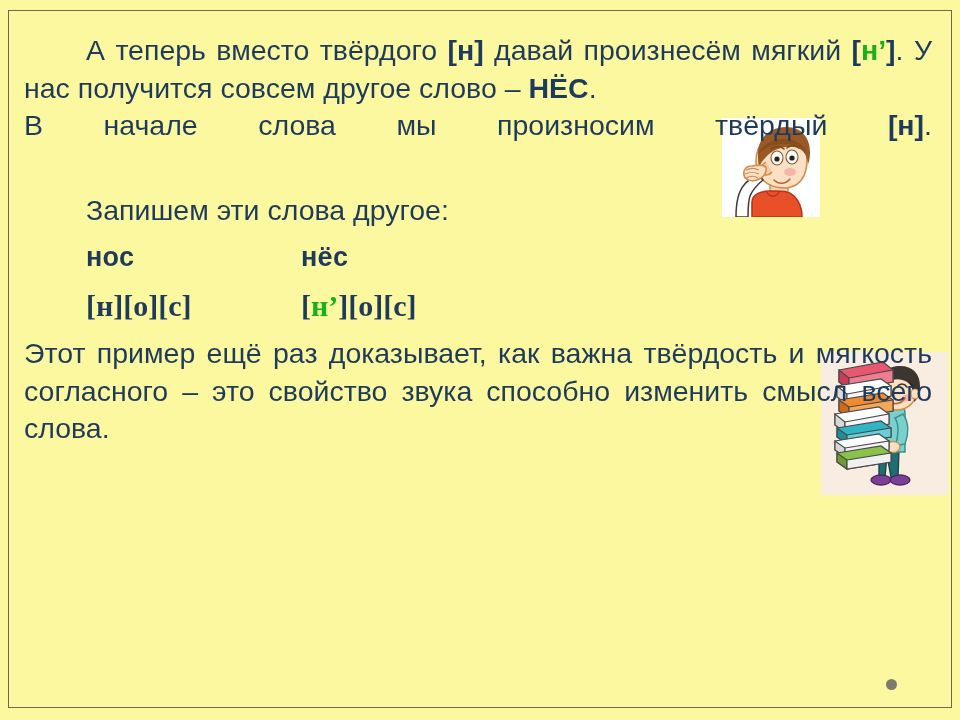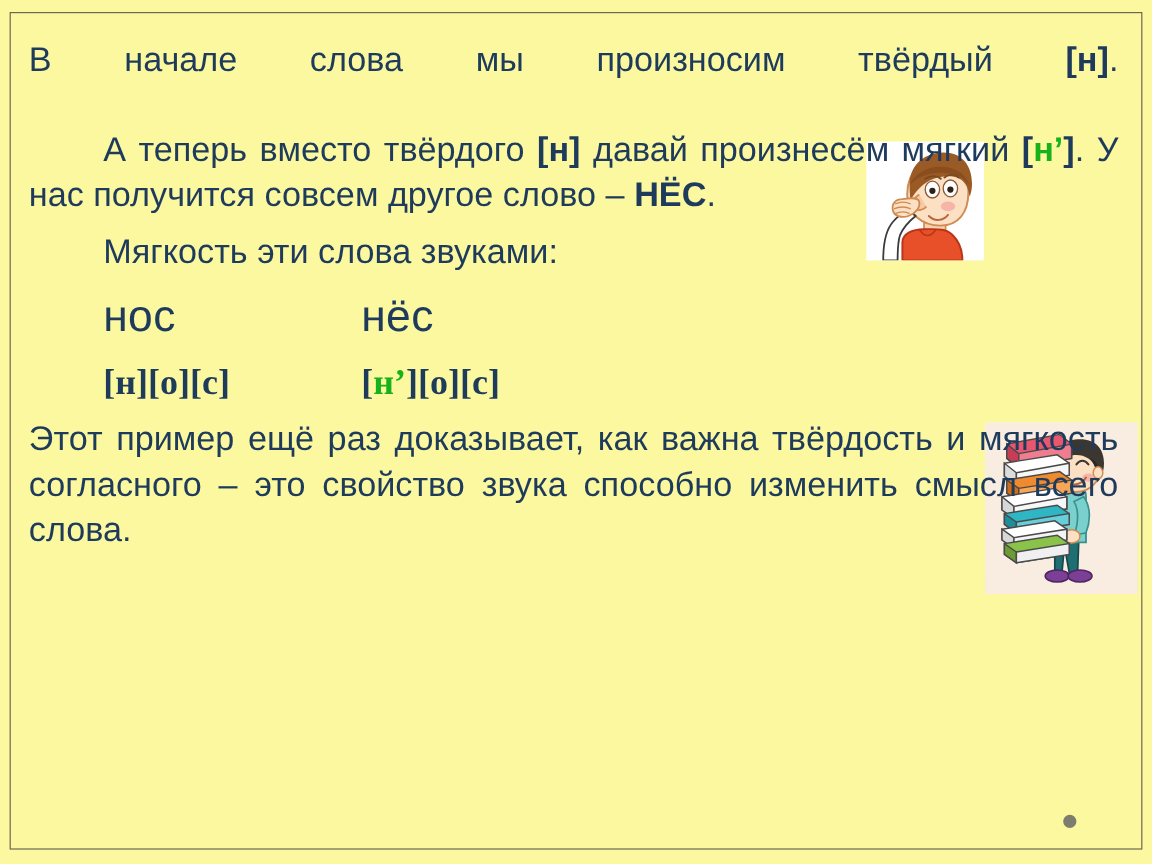--- a/index.html
+++ b/index.html
@@ -62,22 +62,22 @@
     font-weight: bold;
   }
   .brk {
     color: #1f3b5c;
     font-weight: bold;
   }
   .words-row {
     display: block;
     margin: 0;
     padding-left: 62px;
-    font-weight: normal;
-    font-size: 37px;
+    font-weight: bold;
+    font-size: 27px;
     letter-spacing: 0.3px;
   }
   .words-row .cell-a {
     display: inline-block;
     width: 215px;
   }
   .trans-row {
     display: block;
     margin: 0;
     padding-left: 62px;
@@ -233,31 +233,31 @@
   </div>
 
   <div class="content">
 
 
     <div class="gap-s"></div>
 
 
     <div class="gap-s"></div>
 
+    <p class="para indent">
+      <span>А     теперь вместо твёрдого </span><span class="b">[н]</span><span>  давай произнесём  мягкий </span><span class="brk">[</span><span class="soft">н</span><span class="soft">’</span><span class="brk">]</span><span>. У нас получится  совсем другое слово – </span><span class="b">НЁС</span><span>.</span>
+    </p>
+
     <p class="para justify-all">
       <span>В начале   слова мы произносим   твёрдый </span><span class="b">[н]</span><span>.</span>
     </p>
 
-    <p class="para indent">
-      <span>А     теперь вместо твёрдого </span><span class="b">[н]</span><span>  давай произнесём  мягкий </span><span class="brk">[</span><span class="soft">н</span><span class="soft">’</span><span class="brk">]</span><span>. У нас получится  совсем другое слово – </span><span class="b">НЁС</span><span>.</span>
-    </p>
-
-    <div class="gap-m"></div>
-
-    <p class="para indent">Мягкость эти слова звуками:</p>
+    <div class="gap-m"></div>
+
+    <p class="para indent">Запишем эти слова другое:</p>
 
     <div class="gap-m"></div>
 
     <div class="words-row">
       <span class="cell-a">нос</span><span>нёс</span>
     </div>
 
     <div class="gap-m"></div>
 
     <div class="trans-row">

